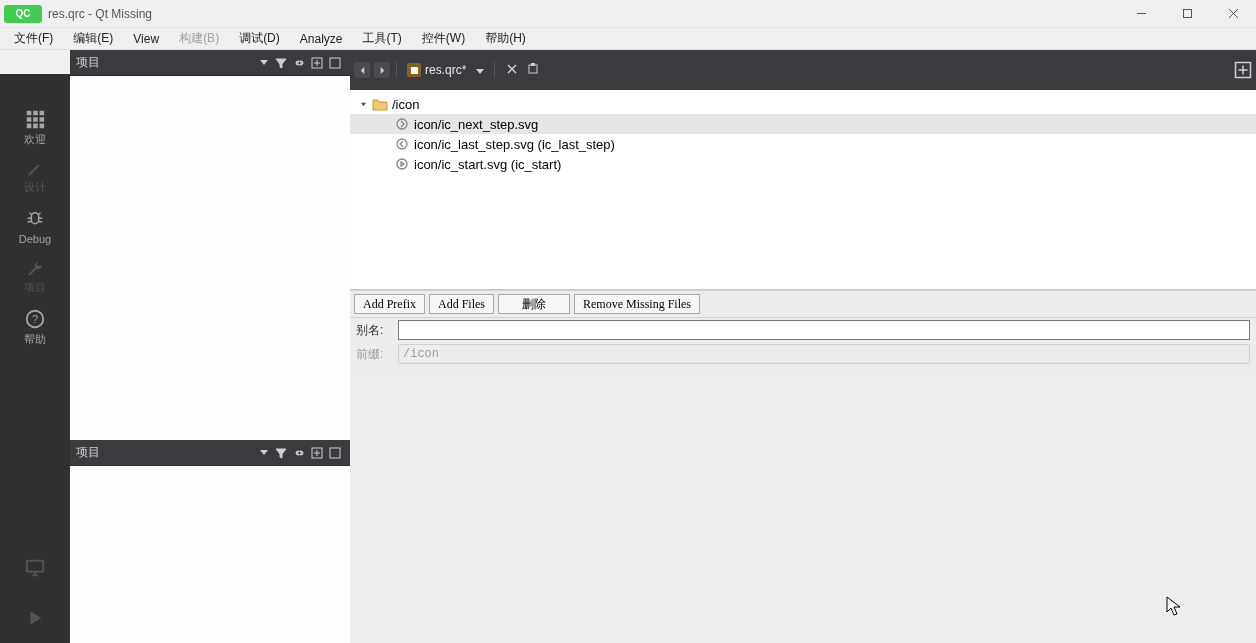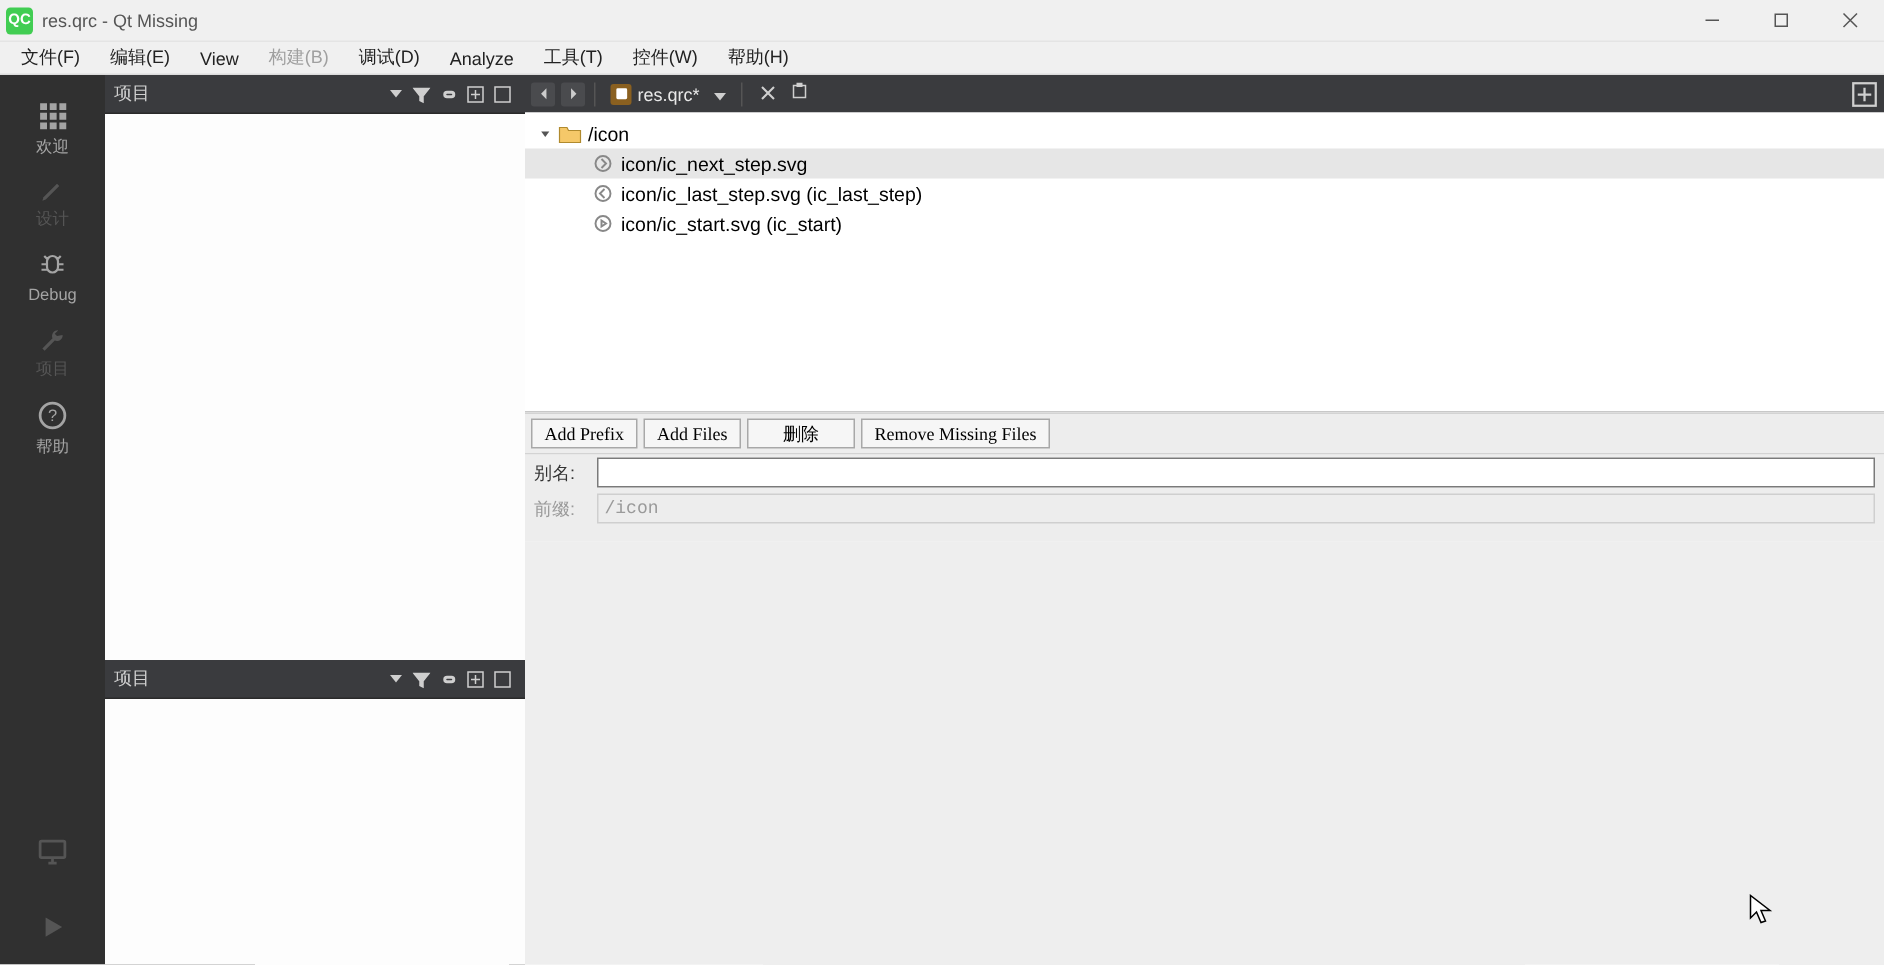--- a/index.html
+++ b/index.html
@@ -1,35 +1,35 @@
 <!DOCTYPE html>
 <html><head>
 <meta charset="utf-8">
 <style>
   * { box-sizing: border-box; margin: 0; padding: 0; font-family: "Microsoft YaHei", "Segoe UI", sans-serif; }
   body { width: 1256px; height: 643px; background: #f0f0f0; overflow: hidden; font-size: 12px; }
 
   
   .titlebar { height: 28px; background: #f0f0f0; display: flex; align-items: center; padding-left: 4px; border-bottom: 1px solid #e4e4e4;}
-  .titlebar .qt-logo { width: 18px; height: 18px; background: #41cd52; border-radius: 3px; display: flex; align-items: center; justify-content: center; font-size: 10px; color: #fff; font-weight: bold; margin-right: 6px;}
+  .titlebar .qt-logo { width: 38px; height: 18px; background: #41cd52; border-radius: 3px; display: flex; align-items: center; justify-content: center; font-size: 10px; color: #fff; font-weight: bold; margin-right: 6px;}
   .titlebar .title-text { color: #555; font-size: 12px; }
   .titlebar .window-controls { margin-left: auto; display: flex; }
   .titlebar .window-controls .wc { width: 46px; height: 28px; display: flex; align-items: center; justify-content: center; color: #555;}
   .titlebar .window-controls .wc svg { width: 11px; height: 11px; }
 
   
   .menubar { height: 22px; background: #f0f0f0; display: flex; align-items: center; padding: 0 4px; border-bottom: 1px solid #dcdcdc;}
   .menubar .menu-item { padding: 2px 10px; color: #222; font-size: 12px; cursor: default;}
   .menubar .menu-item.disabled { color: #a0a0a0; }
 
   
   .main { display: flex; height: calc(643px - 28px - 22px); }
 
   
-  .modebar { width: 70px; background: #303030; display:flex; flex-direction:column; padding-top:10px;}
+  .modebar { width: 70px; background: #303030; display:flex; flex-direction:column; padding-top:28px;margin-top:24px;}
   .mode-btn { width: 70px; height: 50px; display:flex; flex-direction:column; align-items:center; justify-content:center; color:#a4a4a4; font-size:11px;}
   .mode-btn.active { background:#1e1e1e; color:#e4e4e4;}
   .mode-btn.disabled { color:#555;}
   .mode-btn svg { width:22px; height:22px; fill: currentColor; margin-bottom:2px;}
   .mode-btn.sm svg { width:18px; height:18px;}
   .modebar .spacer { flex:1; }
   .run-btn { width:70px; height:50px; display:flex; align-items:center; justify-content:center; color:#555;}
   .run-btn svg { width:22px; height:22px; fill: currentColor;}
 
   
@@ -38,21 +38,21 @@
   .panel-header .ph-title { font-weight: normal; }
   .panel-header .ph-tools { margin-left:auto; display:flex; gap:0px; align-items:center;}
   .panel-header .tool { width:18px; height:18px; display:flex; align-items:center; justify-content:center; color:#cfcfcf;}
   .panel-header .tool svg { width:12px; height:12px; fill: currentColor; stroke: currentColor;}
   .panel-body { background:#fdfdfd; flex:1; overflow:auto;}
   .sidepanels .upper { height:390px; display:flex; flex-direction:column;}
   .sidepanels .lower { flex:1; display:flex; flex-direction:column;}
 
   
   .editor-col { flex:1; display:flex; flex-direction:column; background:#f6f6f6;}
-  .editor-tabbar { height:25px; background:#3a3b3e; display:flex; align-items:center; padding:0 4px; gap:4px;}
+  .editor-tabbar { height:40px; background:#3a3b3e; display:flex; align-items:center; padding:0 4px; gap:4px;}
   .crumb-btn { width:16px; height:16px; display:flex; align-items:center; justify-content:center; background:#4a4b4e; color:#ccc; border-radius:2px;}
   .crumb-btn svg { width:9px; height:9px; fill: currentColor;}
   .sep { width:1px; height:16px; background:#555; margin:0 2px;}
   .file-tab { display:flex; align-items:center; gap:4px; color:#e8e8e8; font-size:12px; font-family: "Consolas","Courier New",monospace; padding:0 4px;}
   .file-tab .resource-icon { width:14px; height:14px; background:#8a6020; border-radius:2px; display:flex; align-items:center; justify-content:center;}
   .file-tab .resource-icon svg { width:9px; height:9px; fill:#fff;}
   .tab-dd { color:#ccc; margin-left:4px;}
   .tab-close { margin-left:6px;}
 
   

